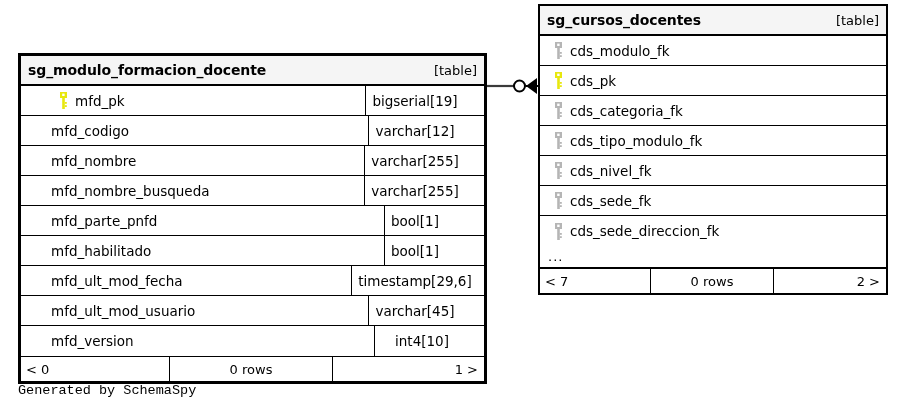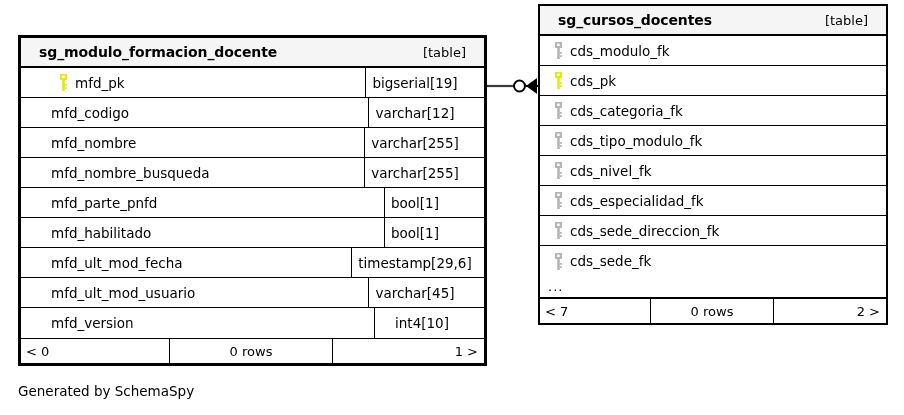--- a/index.html
+++ b/index.html
@@ -19,31 +19,31 @@
   }
 
   
   .er-table {
     position: absolute;
     background: #ffffff;
     box-sizing: border-box;
     border-style: solid;
     border-color: #000000;
   }
-  .er-table.thick { border-width: 3px; }
+  .er-table.thick { border-width: 3px; margin-top: 18px; }
   .er-table.thin  { border-width: 2px; }
 
   .tbl-header {
     background: #f5f5f5;
     border-bottom: 2px solid #000000;
     display: flex;
     align-items: center;
     justify-content: space-between;
     box-sizing: border-box;
-    padding: 0 18px;
+    padding: 0 7px;
     height: 30px;
     gap: 28px;
   }
   .tbl-title {
     font-weight: bold;
     font-size: 14px;
     letter-spacing: -0.1px;
     white-space: nowrap;
   }
   .tbl-kind {
@@ -312,62 +312,48 @@
         <div class="col-name">
           <span class="key-slot">
             <svg width="11" height="17" viewBox="0 0 11 17">
               <path d="M2 0 h7 v6 h-7 z" fill="#b5b5b5"></path>
               <rect x="4.2" y="1.6" width="2.4" height="2.4" fill="#ffffff"></rect>
               <path d="M4.2 6 h2.6 v11 h-2.6 z" fill="#b5b5b5"></path>
               <rect x="6.8" y="10" width="2" height="1.8" fill="#b5b5b5"></rect>
               <rect x="6.8" y="13.2" width="2" height="1.8" fill="#b5b5b5"></rect>
             </svg>
           </span>
-          <span class="col-text">cds_especialidad_fk</span>
+          <span class="col-text">cds_sede_fk</span>
         </div>
       </div>
       <div class="col-row">
         <div class="col-name">
           <span class="key-slot">
             <svg width="11" height="17" viewBox="0 0 11 17">
               <path d="M2 0 h7 v6 h-7 z" fill="#b5b5b5"></path>
               <rect x="4.2" y="1.6" width="2.4" height="2.4" fill="#ffffff"></rect>
               <path d="M4.2 6 h2.6 v11 h-2.6 z" fill="#b5b5b5"></path>
               <rect x="6.8" y="10" width="2" height="1.8" fill="#b5b5b5"></rect>
               <rect x="6.8" y="13.2" width="2" height="1.8" fill="#b5b5b5"></rect>
             </svg>
           </span>
           <span class="col-text">cds_sede_direccion_fk</span>
-        </div>
-      </div>
-      <div class="col-row">
-        <div class="col-name">
-          <span class="key-slot">
-            <svg width="11" height="17" viewBox="0 0 11 17">
-              <path d="M2 0 h7 v6 h-7 z" fill="#b5b5b5"></path>
-              <rect x="4.2" y="1.6" width="2.4" height="2.4" fill="#ffffff"></rect>
-              <path d="M4.2 6 h2.6 v11 h-2.6 z" fill="#b5b5b5"></path>
-              <rect x="6.8" y="10" width="2" height="1.8" fill="#b5b5b5"></rect>
-              <rect x="6.8" y="13.2" width="2" height="1.8" fill="#b5b5b5"></rect>
-            </svg>
-          </span>
-          <span class="col-text">cds_sede_fk</span>
         </div>
       </div>
     </div>
 
   <div class="ellipsis-row">...</div>
 
   <div class="tbl-footer">
     <div class="foot-cell foot-prev" style="width:110px;">&lt; 7</div>
     <div class="foot-cell foot-mid" style="width:124px;">0 rows</div>
     <div class="foot-cell foot-next" style="flex:1;">2 &gt;</div>
   </div>
 </div>
 
 <svg id="relationship-layer" viewBox="0 0 904 415">
   <line x1="487" y1="86" x2="514" y2="86" stroke="#3a3a3a" stroke-width="2.2"></line>
   <circle cx="519.5" cy="86" r="5.5" fill="#ffffff" stroke="#000000" stroke-width="2"></circle>
   <path d="M 537 78 L 526 86 L 537 94 Z" fill="#000000"></path>
   <line x1="525.5" y1="86" x2="538" y2="86" stroke="#000000" stroke-width="2"></line>
 </svg>
 
-<div class="credit" style="left:18px; top:383px;">Generated by SchemaSpy</div>
+<div class="credit" style="left:18px; top:383px;font-family:Liberation Mono, monospace;">Generated by SchemaSpy</div>
 
 </body></html>

